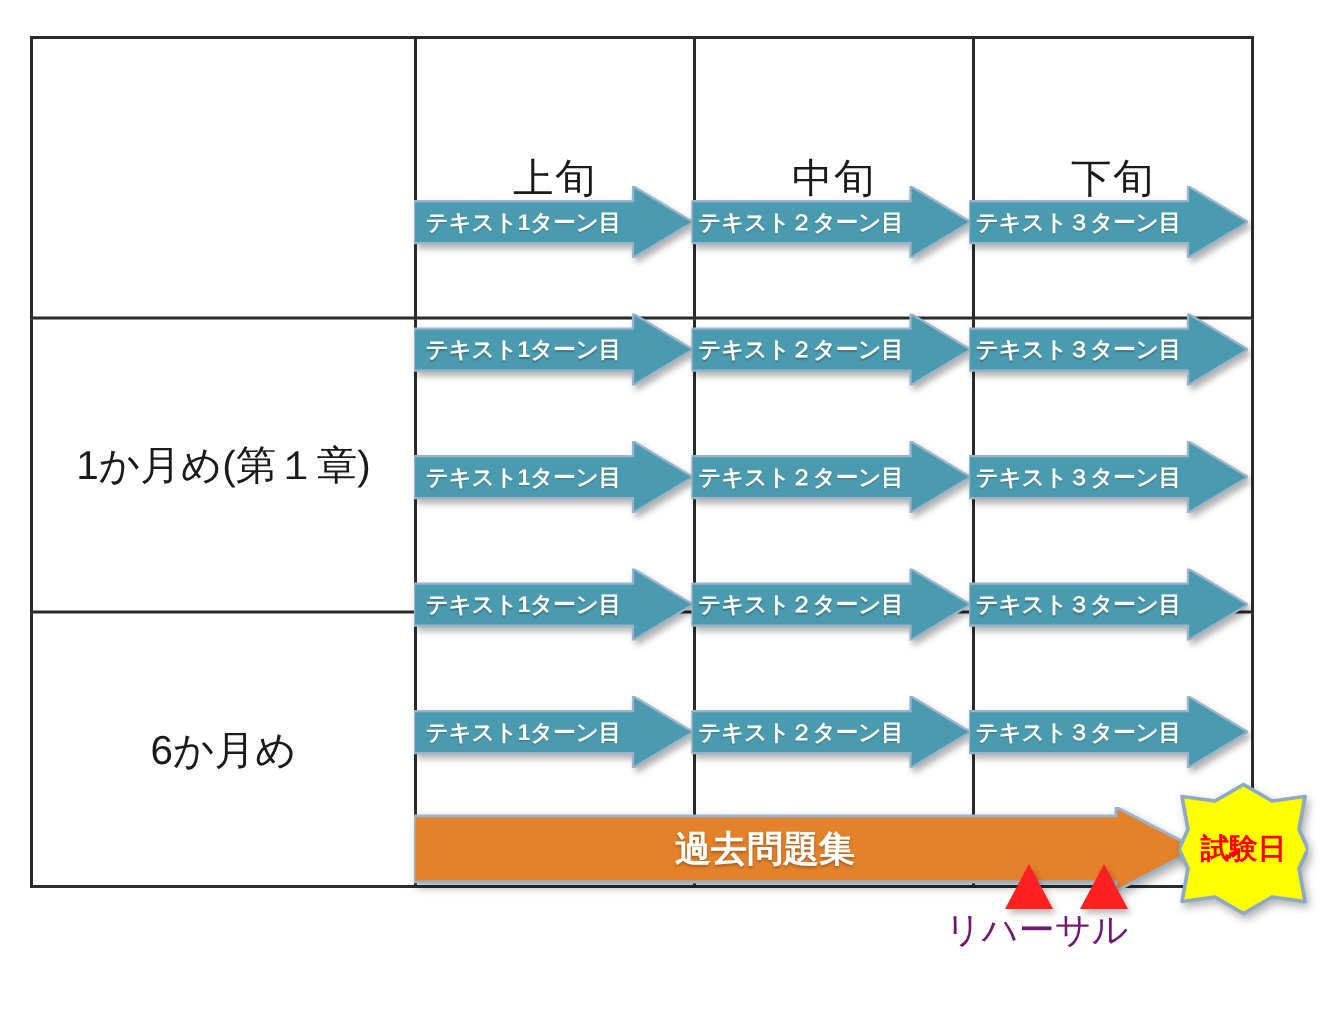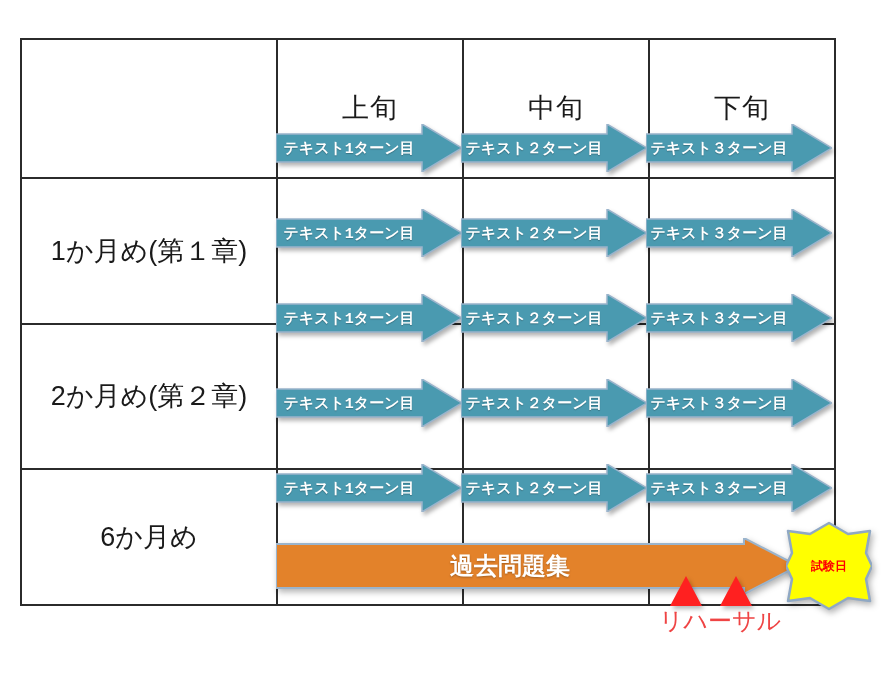--- a/index.html
+++ b/index.html
@@ -13,21 +13,21 @@
     height: 681px;
     position: relative;
     font-family: "Liberation Sans", "DejaVu Sans", sans-serif;
     overflow: hidden;
   }
 
   
   #schedule-table {
     position: absolute;
     left: 20px;
-    top: 38px;
+    top: 24px;
     width: 808px;   
     height: 568px;  
     border-collapse: collapse;
     table-layout: fixed;
     z-index: 1;
   }
   #schedule-table td {
     border: 2px solid #2b2b2b;
     padding: 0;
     text-align: center;
@@ -77,21 +77,20 @@
     height: 48px;
     display: flex;
     align-items: center;
     justify-content: center;
     color: #ffffff;
     font-size: 15px;
     font-weight: bold;
     letter-spacing: 0px;
     white-space: nowrap;
     text-shadow: 0 1px 1px rgba(0,0,0,0.25);
-    font-family: Liberation Mono, monospace;
   }
 
   
   #past-exams-arrow {
     position: absolute;
     left: 276px;
     top: 538px;
     width: 522px;
     height: 56px;
     filter: drop-shadow(2px 3px 3px rgba(0,0,0,0.30));
@@ -124,21 +123,21 @@
   }
   #exam-day-badge svg { display:block; width:100%; height:100%; }
   #exam-day-badge .lbl {
     position: absolute;
     left: 0; top: 0;
     width: 86px; height: 90px;
     display: flex;
     align-items: center;
     justify-content: center;
     color: #FF0000;
-    font-size: 12px;
+    font-size: 19px;
     font-weight: bold;
     white-space: nowrap;
   }
 
   
   .rehearsal-marker {
     position: absolute;
     width: 32px;
     height: 30px;
     filter: drop-shadow(2px 3px 2px rgba(0,0,0,0.28));
@@ -146,22 +145,21 @@
   .rehearsal-marker svg { display:block; width:100%; height:100%; }
   #rehearsal-marker-1 { left: 670px; top: 576px; }
   #rehearsal-marker-2 { left: 720px; top: 576px; }
 
   
   #rehearsal-caption {
     position: absolute;
     left: 630px;
     top: 608px;
     width: 180px;
-    text-align: center;
-    color: #ef4444;
+    color: #701a75;
     font-size: 24px;
     line-height: 1.12;
     white-space: nowrap;
   }
   #rehearsal-caption div { display: block; }
 </style>
 </head>
 <body>
 
 <table id="schedule-table">
@@ -183,28 +181,20 @@
 
     <tr class="row-month">
       <td>
         <span class="month-label">1か月め(第１章)</span>
       </td>
       <td></td>
       <td></td>
       <td></td>
     </tr>
 
-    <tr class="row-month">
-      <td>
-        <span class="month-label">2か月め(第２章)</span>
-      </td>
-      <td></td>
-      <td></td>
-      <td></td>
-    </tr>
 
 
 
 
     <tr class="row-final">
       <td>
         <span class="month-label">6か月め</span>
       </td>
       <td></td>
       <td></td>

